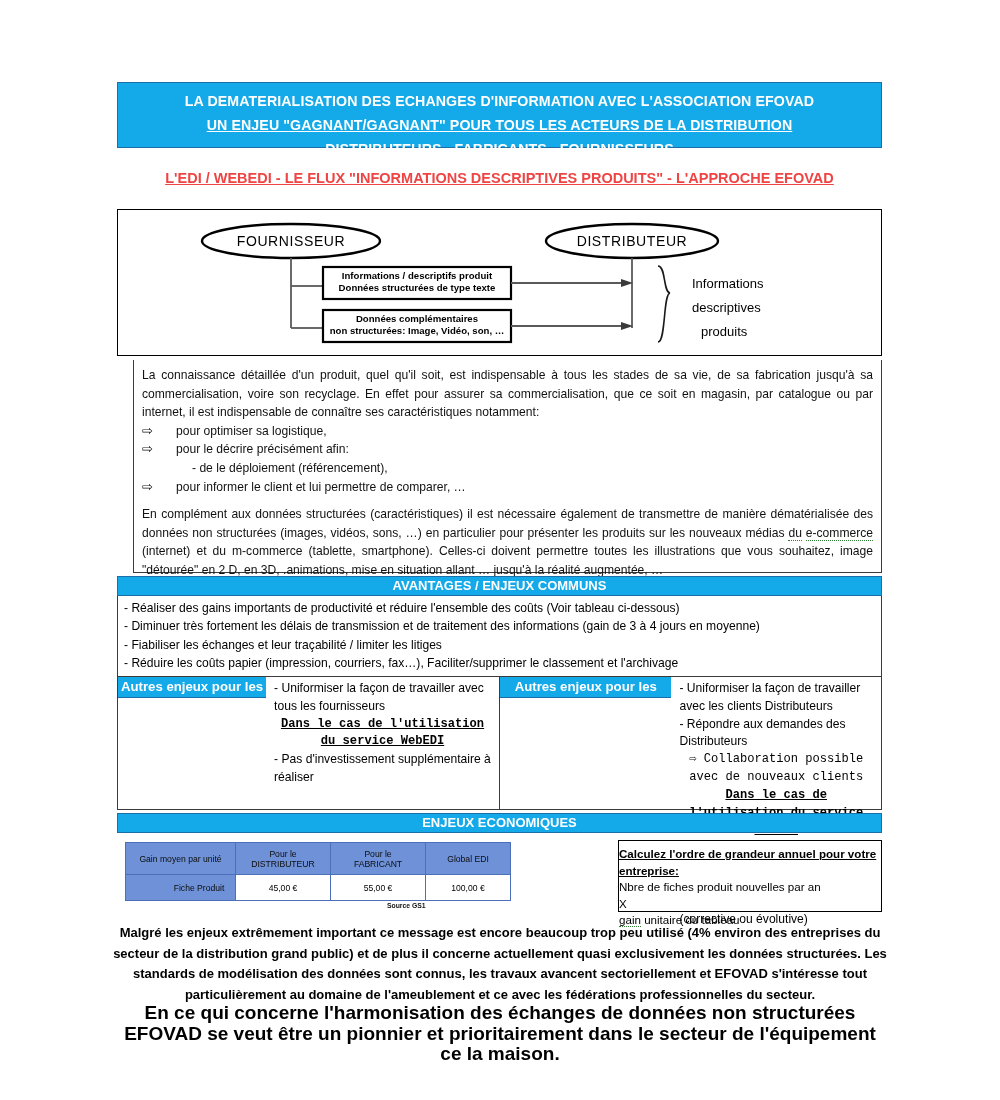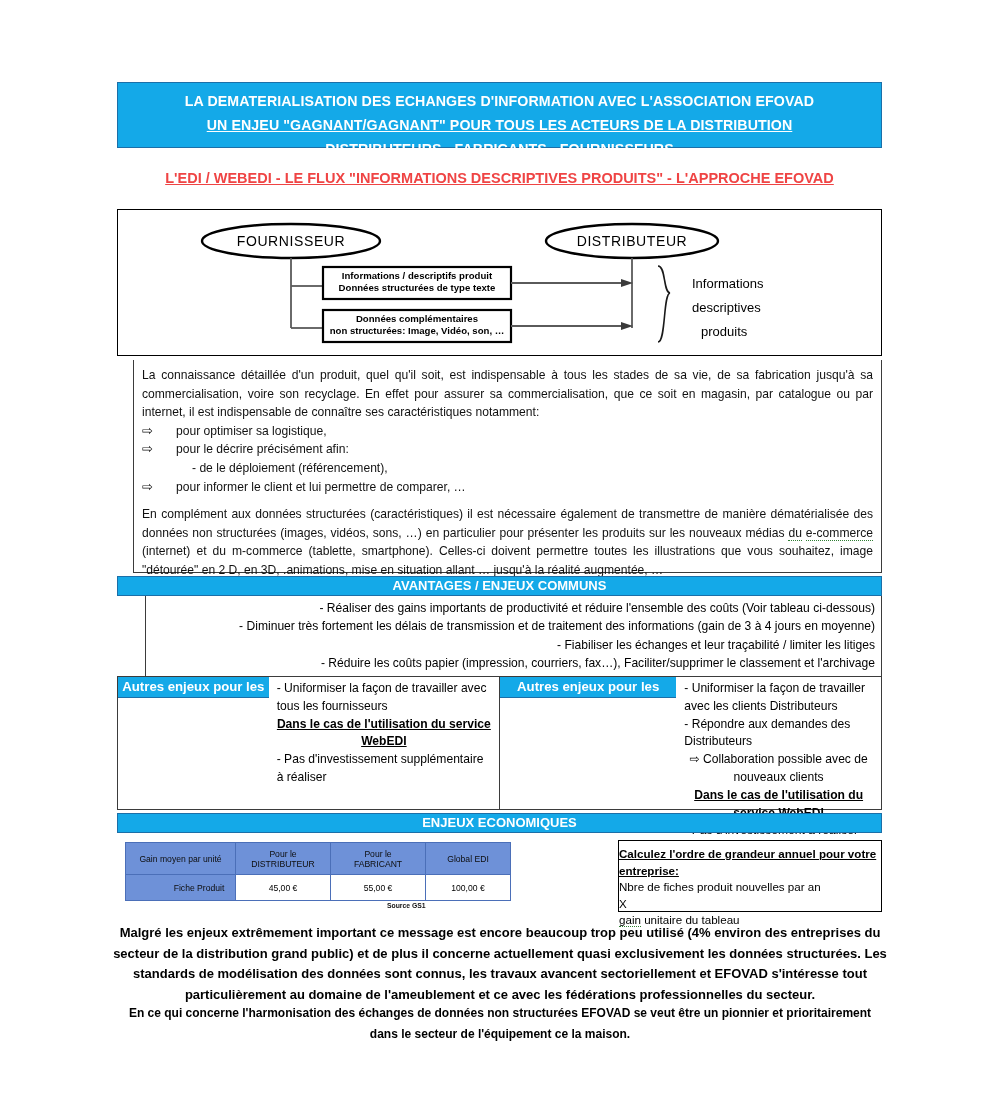--- a/index.html
+++ b/index.html
@@ -65,42 +65,42 @@
   
   .sec-banner {
     background: #14A9E8; border: 1px solid #1B6FA8;
     color: #fff; font-weight: bold; font-size: 13px;
     text-align: center; line-height: 18px; height: 20px;
   }
 
   .adv-wrap { position: absolute; left: 117px; top: 576px; width: 765px; }
   .adv-list {
     border: 1px solid #3b3b3b; border-top: none;
-    padding: 3px 6px 3px 6px; text-align: right;
-    font-size: 12.1px; line-height: 18.3px; margin-left: 28px;
+    padding: 3px 6px 3px 6px; text-align: left;
+    font-size: 12.1px; line-height: 18.3px;
   }
 
   
   .two-col {
     position: absolute; left: 117px; top: 676px; width: 765px; height: 134px;
     display: flex;
   }
   .col {
     flex: 1 1 0; display: flex; flex-direction: row;
     border: 1px solid #3b3b3b;
     background: #fff;
   }
   .col.left { border-right: none; }
   .col-head {
     background: #14A9E8; border-bottom: 1px solid #1B6FA8;
     color: #fff; font-weight: bold; font-size: 13.2px;
     text-align: center; line-height: 20px; height: 21px;
   }
   .col-body { padding: 3px 8px 0 8px; font-size: 12.1px; line-height: 17.8px; }
-  .col-body .ctr { text-align: center; }
+  .col-body .ctr { text-align: center; font-family: Liberation Mono, monospace; }
   .col-body .u { text-decoration: underline; font-weight: bold; }
 
   
   .eco-banner-wrap { position: absolute; left: 117px; top: 813px; width: 765px; }
 
   .eco-row {
     position: absolute; left: 117px; top: 840px; width: 765px; height: 72px;
   }
   table.eco {
     border-collapse: collapse;
@@ -128,21 +128,21 @@
   }
   .calc-box .ttl { font-weight: bold; text-decoration: underline; }
 
   
   .closing {
     position: absolute; left: 108px; top: 923px; width: 784px;
     text-align: center; font-size: 13px; font-weight: bold; line-height: 20.5px;
   }
   .closing2 {
     position: absolute; left: 118px; top: 1003px; width: 764px;
-    text-align: center; font-size: 12px; font-weight: bold; line-height: 20.5px;
+    text-align: center; font-size: 19px; font-weight: bold; line-height: 20.5px;
   }
 </style>
 </head>
 <body>
 
 <div class="page">
 
   <div class="title-banner">
     <div class="line">LA DEMATERIALISATION DES ECHANGES D'INFORMATION AVEC L'ASSOCIATION EFOVAD</div>
     <div class="line u">UN ENJEU "GAGNANT/GAGNANT" POUR TOUS LES ACTEURS DE LA DISTRIBUTION</div>

